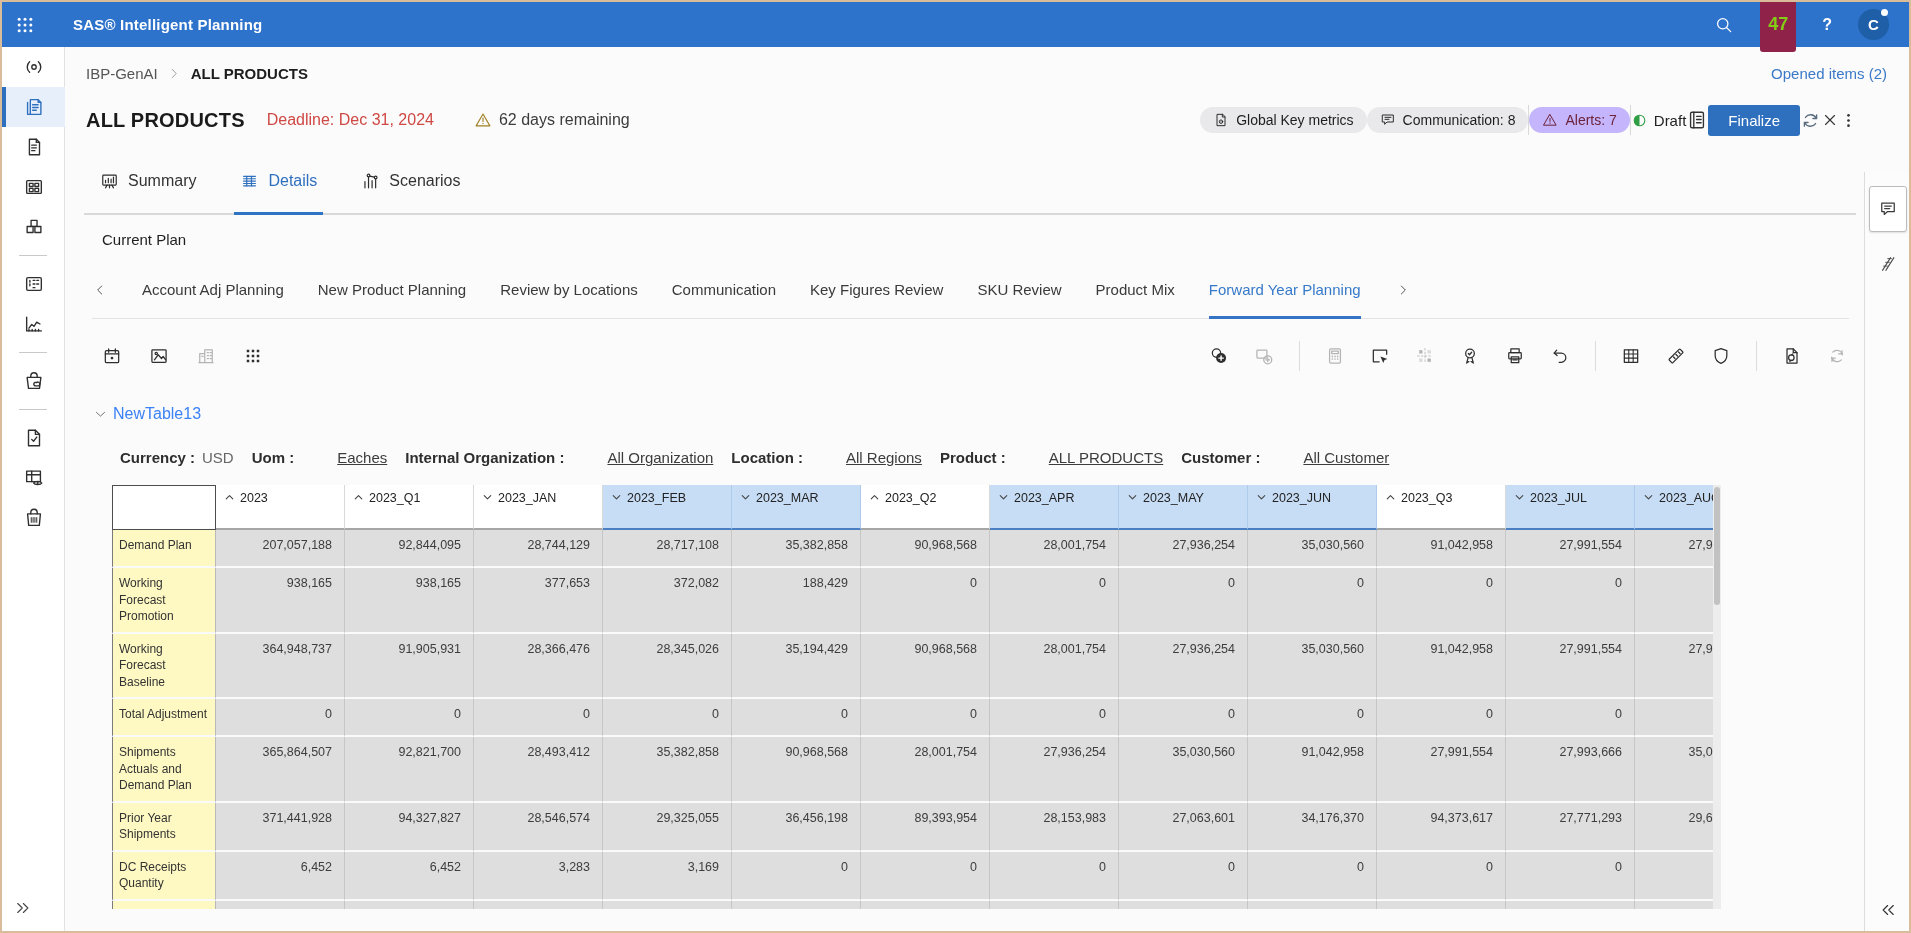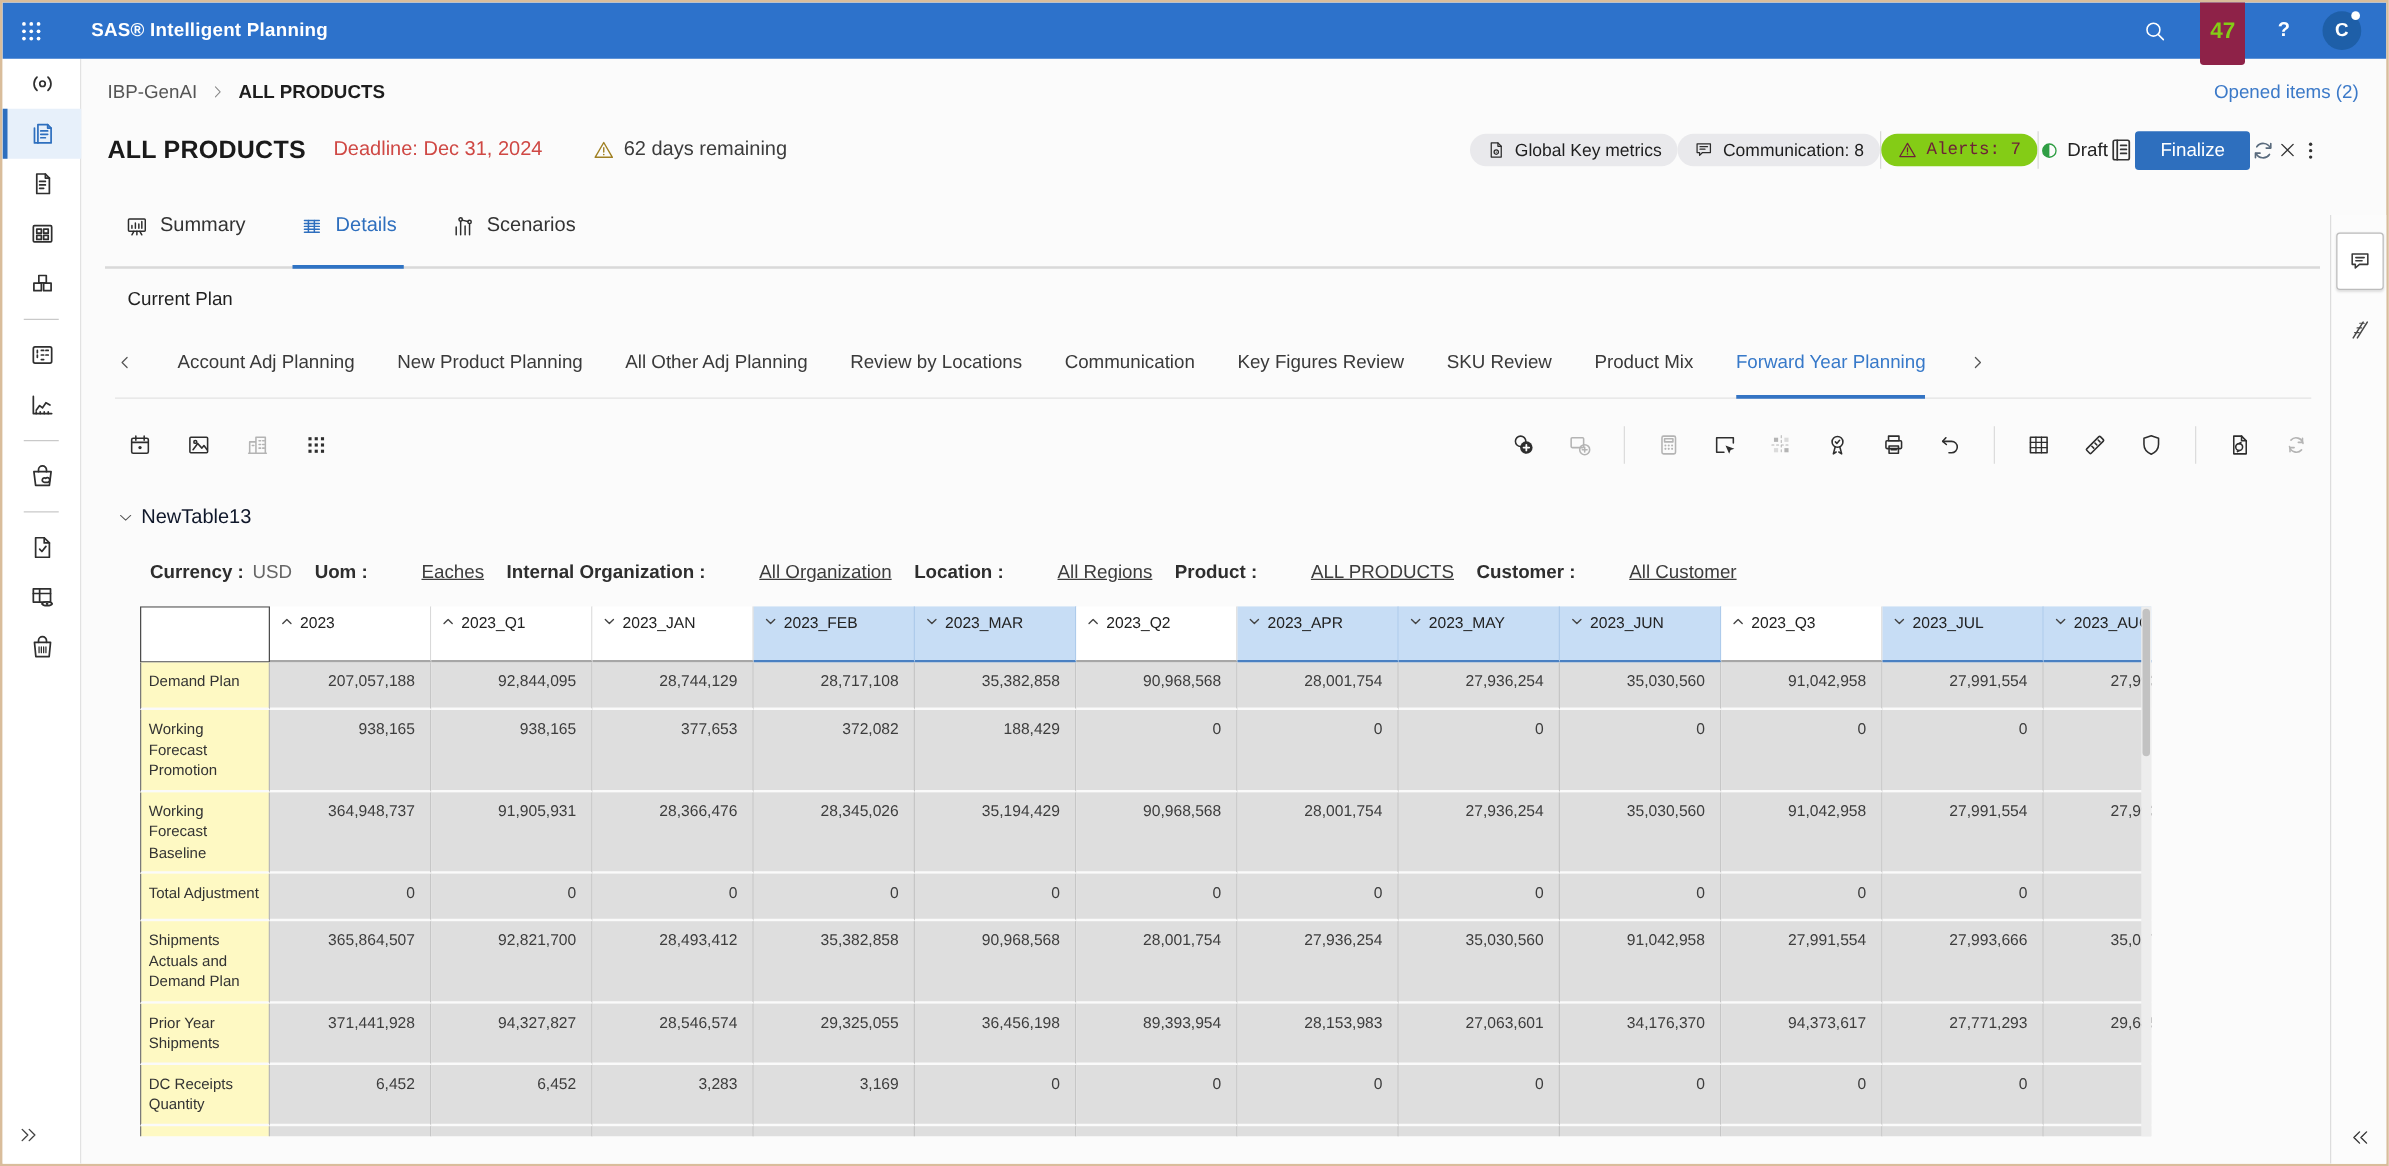--- a/index.html
+++ b/index.html
@@ -52,21 +52,21 @@
   .title-row { position:absolute; top:50px; left:21px; right:51px; height:46px;
                display:flex; align-items:center; }
   .page-title { font-size:20px; font-weight:bold; color:#1a1a1a; letter-spacing:.2px; }
   .deadline { color:#cf4844; font-size:16px; margin-left:22px; }
   .days-left { display:flex; align-items:center; gap:7px; margin-left:40px; font-size:16px; color:#3c3c3c; }
   .warn-ic { color:#a08023; display:flex; }
   .title-right { margin-left:auto; display:flex; align-items:center; }
   .pill { display:flex; align-items:center; gap:7px; background:#e9e9ec; border-radius:16px;
           padding:5px 13px; font-size:14px; color:#1e1e1e; cursor:pointer; white-space:nowrap; }
   .pill .ic { color:#2c2c2c; }
-  .pill.alert { background:#84cc16; color:#6d2238;font-family:Liberation Mono, monospace; }
+  .pill.alert { background:#c4b5fd; color:#6d2238; }
   .pill.alert .ic { color:#6d2238; }
   .vdiv { width:1px; height:30px; background:#d9d9d9; }
   .draft-chip { display:flex; align-items:center; gap:6px; font-size:15px; color:#222; }
   .draft-chip .ic { color:#2f9e44; display:flex; }
   .icon-btn { display:flex; align-items:center; justify-content:center; color:#333; cursor:pointer; background:none; border:none; }
   .icon-btn.muted { color:#5a6b7d; }
   .finalize-btn { background:#2e6fbe; color:#fff; border:none; border-radius:3px; font-size:15px;
                   padding:7px 20px; cursor:pointer; font-family:inherit; }
 
   .tabs-row { position:absolute; top:102px; left:19px; right:53px; height:66px;
@@ -88,21 +88,21 @@
 
   .toolbar-row { position:absolute; top:284px; left:37px; right:62px; height:50px;
                  display:flex; align-items:center; }
   .tool-group { display:flex; align-items:center; gap:27px; }
   .tool-group.right { margin-left:auto; gap:25px; }
   .tool { display:flex; align-items:center; color:#2e2e2e; cursor:pointer; }
   .tool.disabled { color:#b4b4b4; cursor:default; }
   .tool-div { width:1px; height:30px; background:#dcdcdc; }
 
   .table-title { position:absolute; top:358px; left:29px; display:flex; align-items:center; gap:6px;
-                 font-size:16px; color:#0f172a; cursor:pointer; }
+                 font-size:16px; color:#3b82f6; cursor:pointer; }
   .table-title .chev { color:#555; display:flex; }
 
   .filter-row { position:absolute; top:402px; left:55px; right:70px; font-size:15px; color:#333;
                 display:flex; gap:18px; white-space:nowrap; }
   .filt { display:flex; gap:7px; }
   .filt .flabel { font-weight:bold; color:#2e2e2e; }
   .filt .fval { color:#3c3c3c; }
   .filt .fval.link { text-decoration:underline; cursor:pointer;margin-left:36px; }
   .filt .fval.plain { color:#666; }
 
@@ -443,21 +443,20 @@
   <div class="subtabs-row" id="subtabs">
       <span class="subtab-nav">
         <span class="ic">
           <svg viewBox="0 0 24 24" width="16" height="16" fill="none" stroke="currentColor" stroke-width="1.5" stroke-linecap="round" stroke-linejoin="round">
             <path d="M14.5 6l-6 6 6 6"></path>
           </svg>
         </span>
       </span>
       <div class="subtab">Account Adj Planning</div>
       <div class="subtab">New Product Planning</div>
-      <div class="subtab">All Other Adj Planning</div>
       <div class="subtab">Review by Locations</div>
       <div class="subtab">Communication</div>
       <div class="subtab">Key Figures Review</div>
       <div class="subtab">SKU Review</div>
       <div class="subtab">Product Mix</div>
       <div class="subtab active">Forward Year Planning</div>
       <span class="subtab-nav">
         <span class="ic">
           <svg viewBox="0 0 24 24" width="16" height="16" fill="none" stroke="currentColor" stroke-width="1.5" stroke-linecap="round" stroke-linejoin="round">
             <path d="M9.5 6l6 6-6 6"></path>

